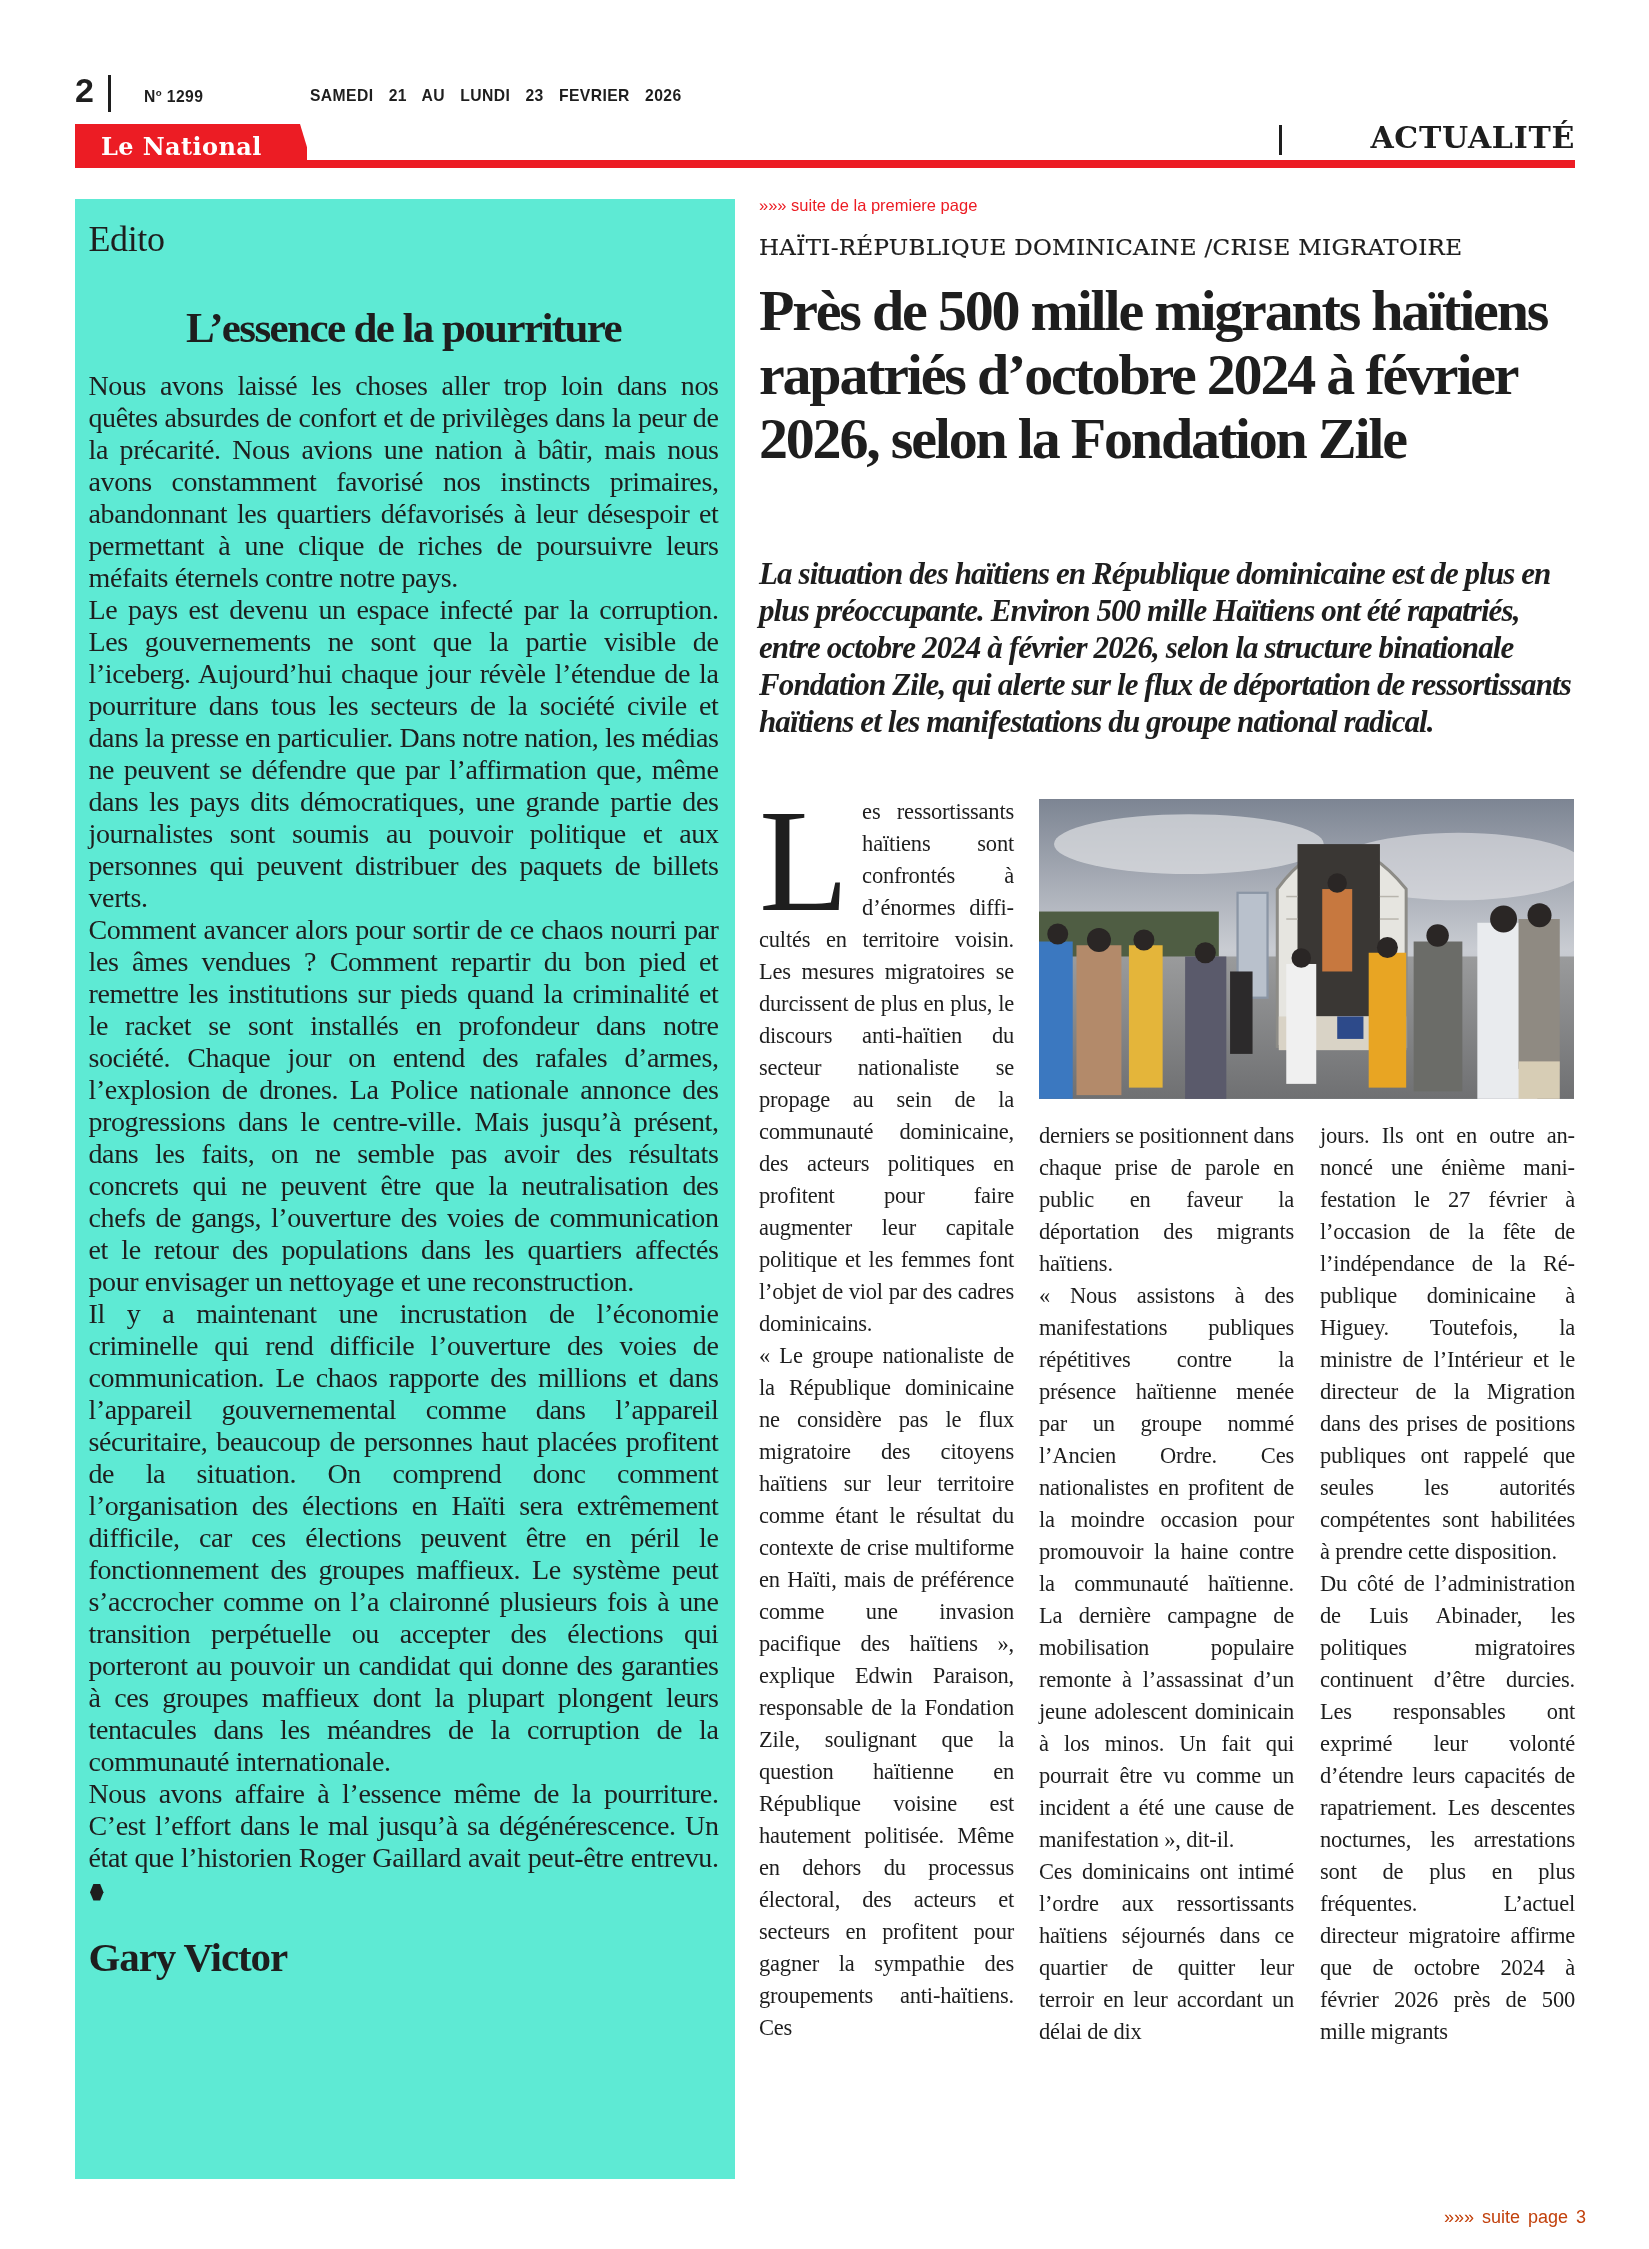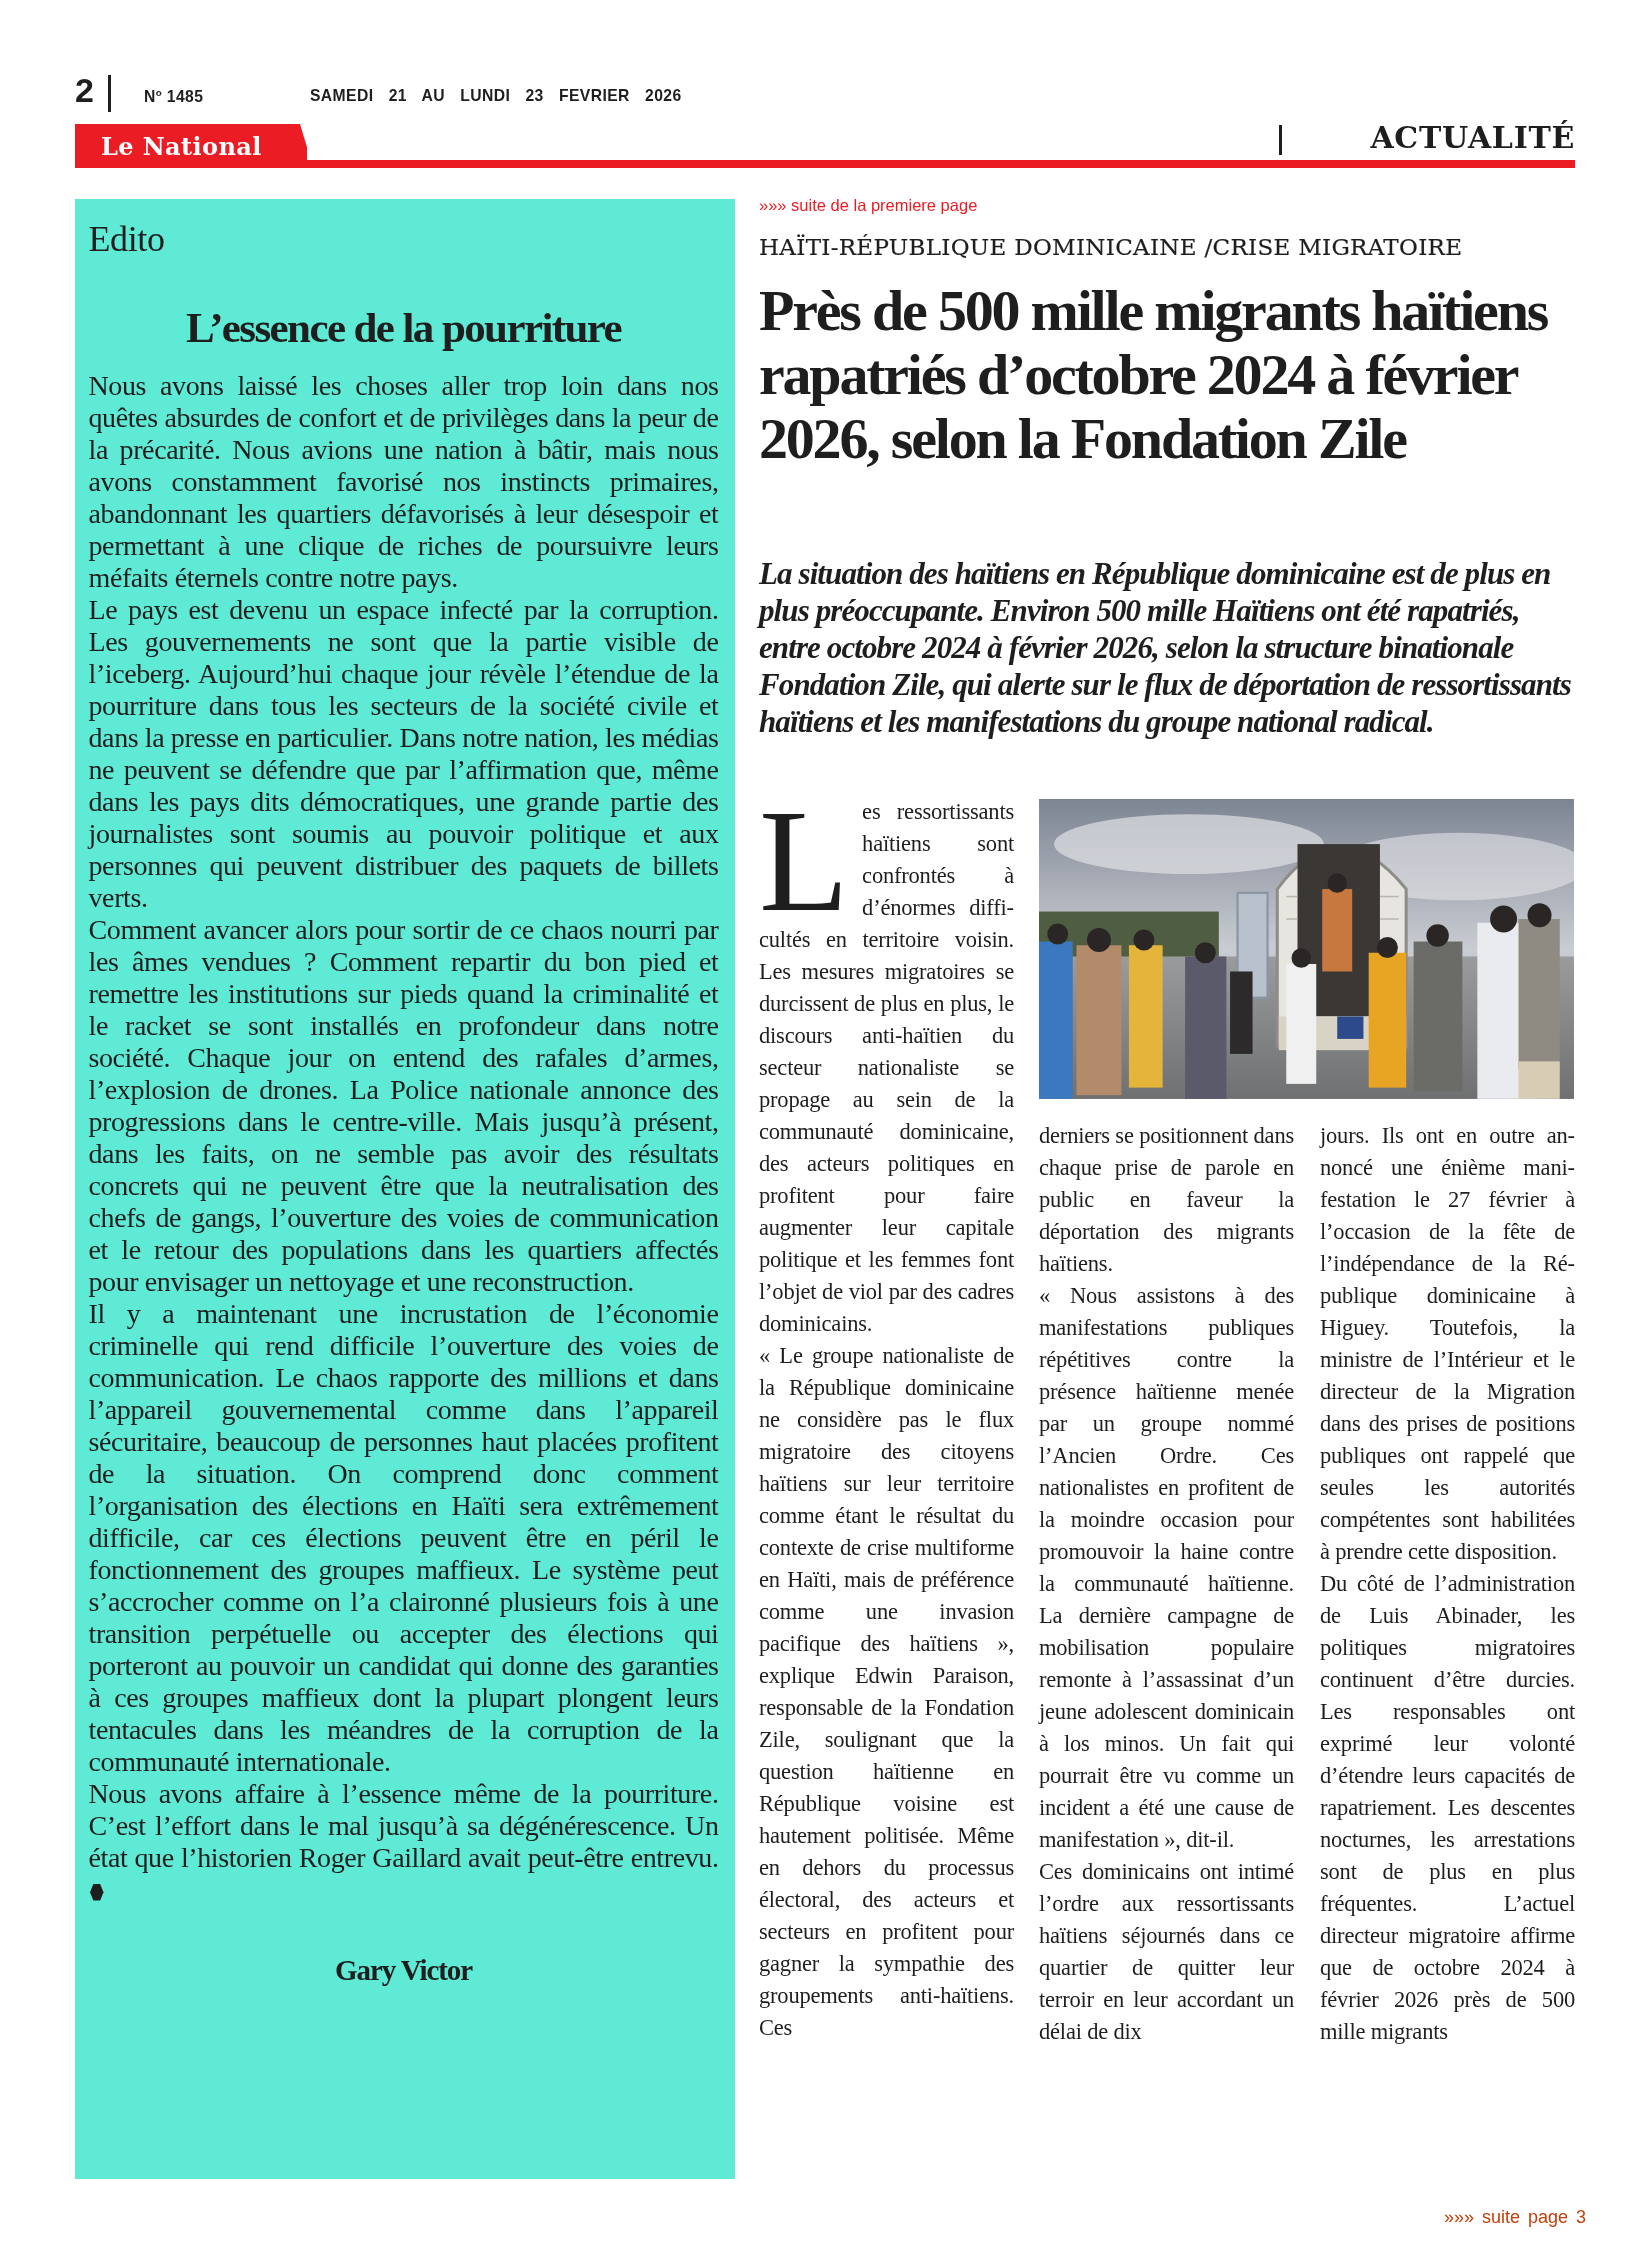--- a/index.html
+++ b/index.html
@@ -22,21 +22,21 @@
   .section-name { position: absolute; right: 75px; top: 120px; font-family: "DejaVu Serif", serif; font-weight: 700; font-size: 30px; letter-spacing: 0.7px; color: #1e1e1e; }
 
   
   .edito { position: absolute; left: 75px; top: 199px; width: 660px; height: 1980px; background: #5eead4; padding: 15px 16.5px 0 13.5px; }
   .edito-kicker { font-size: 36px; line-height: 39px; margin: 6px 0 0 0; font-weight: 400; letter-spacing: -0.4px; }
   .edito-title { font-size: 43px; font-weight: 700; letter-spacing: -1.6px; line-height: 45px; margin-top: 46px; text-align: center; }
   .edito-body { margin-top: 20px; font-size: 28px; line-height: 32px; text-align: justify; letter-spacing: -0.4px; }
   .edito-body p { text-indent: 0; }
   .end-mark { display: inline-block; width: 13.5px; height: 16.5px; background: #1e1e1e; vertical-align: -1.5px; margin-left: 1.5px;
               clip-path: polygon(25% 0, 75% 0, 100% 50%, 75% 100%, 25% 100%, 0 50%); }
-  .edito-author { margin-top: 42px; font-size: 29px; font-weight: 700; letter-spacing: -1.1px; line-height: 45px; text-align: center; }
+  .edito-author { margin-top: 29px; font-size: 41px; font-weight: 700; letter-spacing: -1.1px; line-height: 45px; }
 
   
   .continued { position: absolute; left: 759px; top: 196px; color: #ec1c24; font-family: "Liberation Sans", sans-serif; font-size: 16.5px; }
   .kicker { position: absolute; left: 759px; top: 234px; font-family: "DejaVu Serif", serif; font-size: 23px; font-weight: 400; letter-spacing: 0.3px; color: #1e1e1e; -webkit-text-stroke: 0.2px #1e1e1e; }
   .headline { position: absolute; left: 759px; top: 279px; width: 825px; font-size: 58px; font-weight: 700; line-height: 64px; letter-spacing: -2.2px; color: #1e1e1e; }
   .standfirst { position: absolute; left: 759px; top: 555px; width: 821px; font-size: 31px; line-height: 37px; font-style: italic; font-weight: 700; letter-spacing: -0.9px; color: #1e1e1e; }
 
   .col { position: absolute; font-size: 22.5px; line-height: 32px; text-align: justify; letter-spacing: -0.2px; color: #1e1e1e; hyphens: manual; }
   .col1 { left: 759px; top: 796px; width: 255px; }
   .col2 { left: 1039px; top: 1120px; width: 255px; }
@@ -46,21 +46,21 @@
 
   .photo { position: absolute; left: 1039px; top: 799px; width: 535px; height: 300px; overflow: hidden; background: #6d7480; }
 
   .next-page { position: absolute; right: 64px; top: 2207px; color: #c2410c; font-family: "Liberation Sans", sans-serif; font-size: 18px; word-spacing: 3px; }
 </style>
 </head>
 <body>
 
 <div class="page-num">2</div>
 <div class="page-num-bar"></div>
-<div class="issue"><span>N</span><sup>o</sup> <span>1485</span></div>
+<div class="issue"><span>N</span><sup>o</sup> <span>1299</span></div>
 <div class="dateline">SAMEDI 21 AU LUNDI 23 FEVRIER 2026</div>
 
 <div class="brand-rule"></div>
 <div class="brand-tab"></div>
 <div class="brand-name">Le National</div>
 
 <div class="section-bar"></div>
 <div class="section-name">ACTUALITÉ</div>
 
 <div class="edito">

